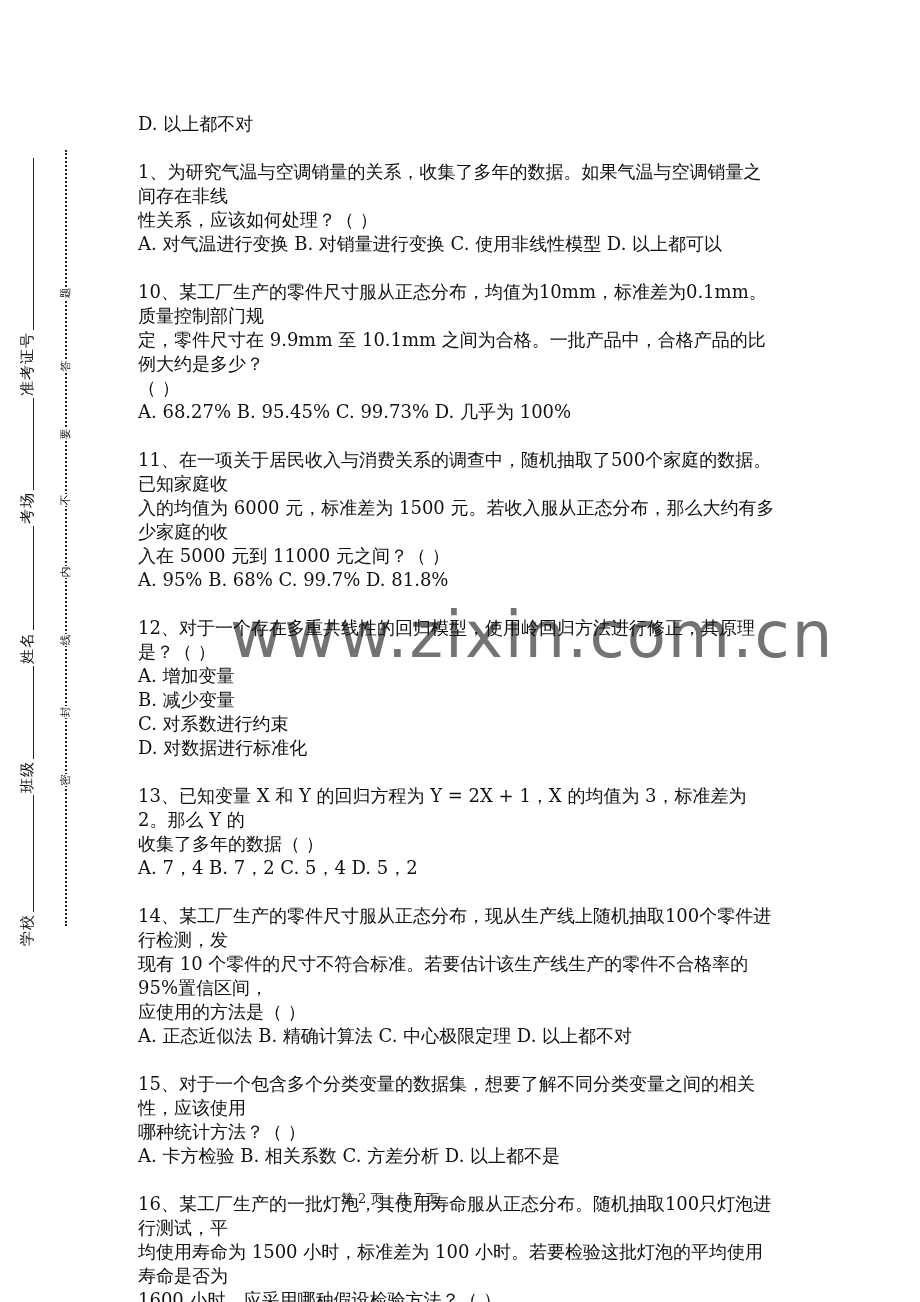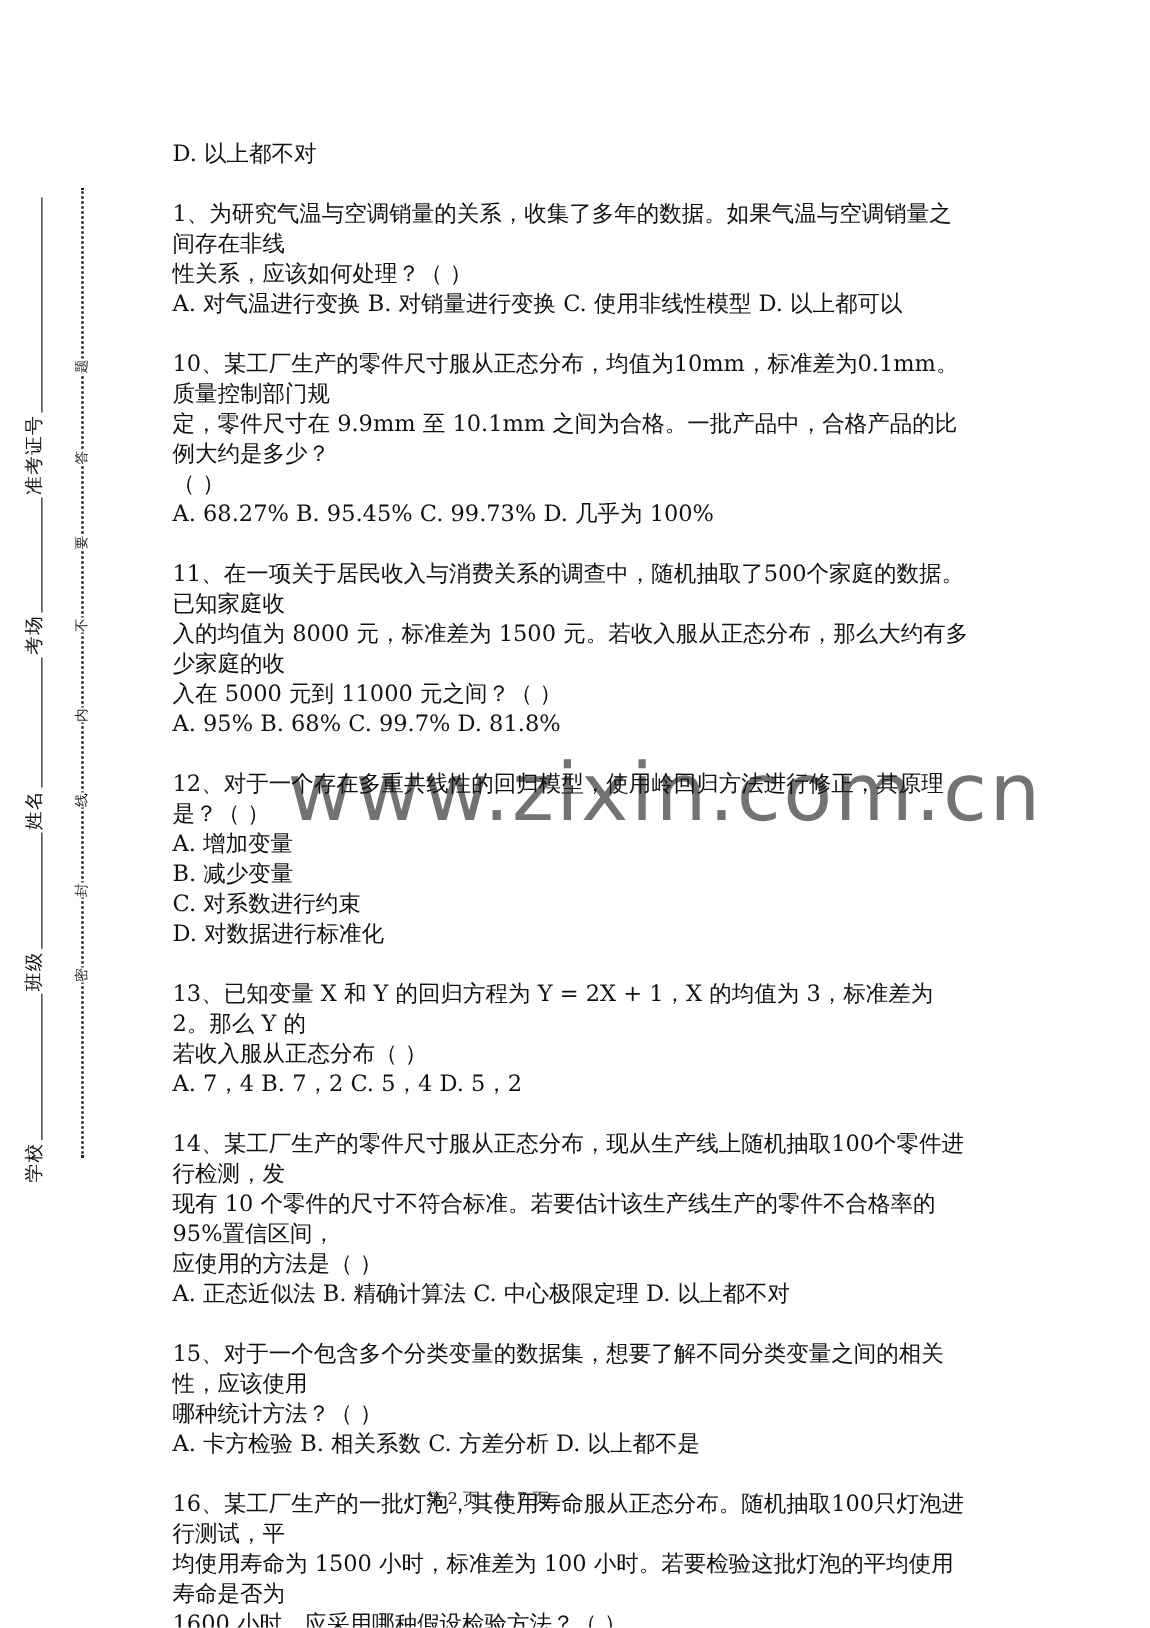--- a/index.html
+++ b/index.html
@@ -66,38 +66,38 @@
     <div class="q">
       <p>10、某工厂生产的零件尺寸服从正态分布，均值为10mm，标准差为0.1mm。质量控制部门规</p>
       <p>定，零件尺寸在 9.9mm 至 10.1mm 之间为合格。一批产品中，合格产品的比例大约是多少？</p>
       <p>（  ）</p>
       <p class="opt">A.  68.27% B.  95.45% C.  99.73% D.  几乎为 100%</p>
     </div>
     <div class="gap"></div>
 
     <div class="q">
       <p>11、在一项关于居民收入与消费关系的调查中，随机抽取了500个家庭的数据。已知家庭收</p>
-      <p>入的均值为 8000 元，标准差为 1500 元。若收入服从正态分布，那么大约有多少家庭的收</p>
+      <p>入的均值为 6000 元，标准差为 1500 元。若收入服从正态分布，那么大约有多少家庭的收</p>
       <p>入在 5000 元到 11000 元之间？（  ）</p>
       <p class="opt">A.  95% B.  68% C.  99.7% D.  81.8%</p>
     </div>
     <div class="gap"></div>
 
     <div class="q">
       <p>12、对于一个存在多重共线性的回归模型，使用岭回归方法进行修正，其原理是？（  ）</p>
       <p class="opt">A.  增加变量</p>
       <p class="opt">B.  减少变量</p>
       <p class="opt">C.  对系数进行约束</p>
       <p class="opt">D.  对数据进行标准化</p>
     </div>
     <div class="gap"></div>
 
     <div class="q">
       <p>13、已知变量 X 和 Y 的回归方程为 Y = 2X + 1，X 的均值为 3，标准差为 2。那么 Y 的</p>
-      <p>若收入服从正态分布（  ）</p>
+      <p>收集了多年的数据（  ）</p>
       <p class="opt">A.  7，4 B.  7，2 C.  5，4 D.  5，2</p>
     </div>
     <div class="gap"></div>
 
     <div class="q">
       <p>14、某工厂生产的零件尺寸服从正态分布，现从生产线上随机抽取100个零件进行检测，发</p>
       <p>现有 10 个零件的尺寸不符合标准。若要估计该生产线生产的零件不合格率的 95%置信区间，</p>
       <p>应使用的方法是（  ）</p>
       <p class="opt">A.  正态近似法 B.  精确计算法 C.  中心极限定理 D.  以上都不对</p>
     </div>

